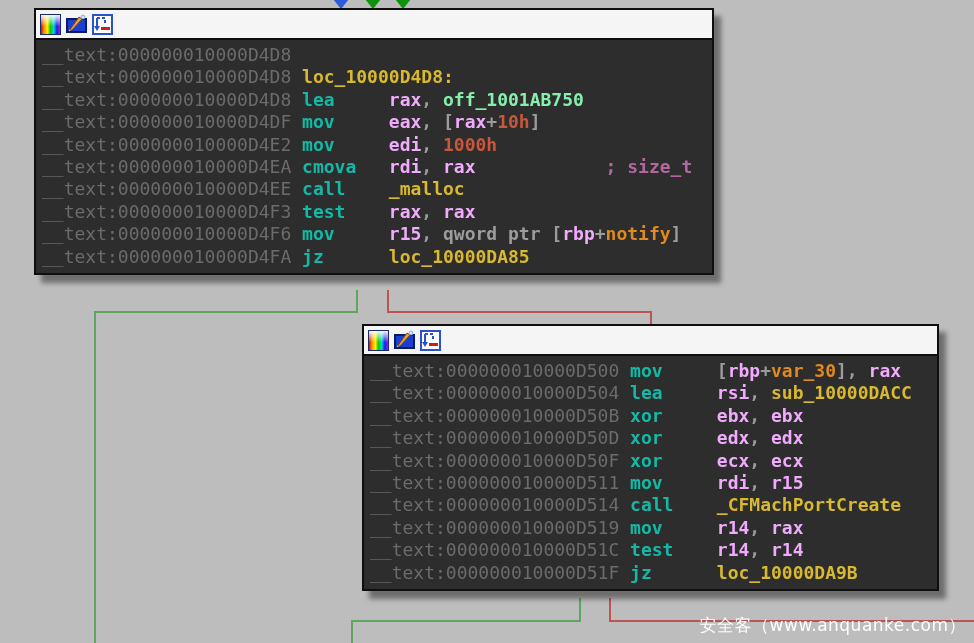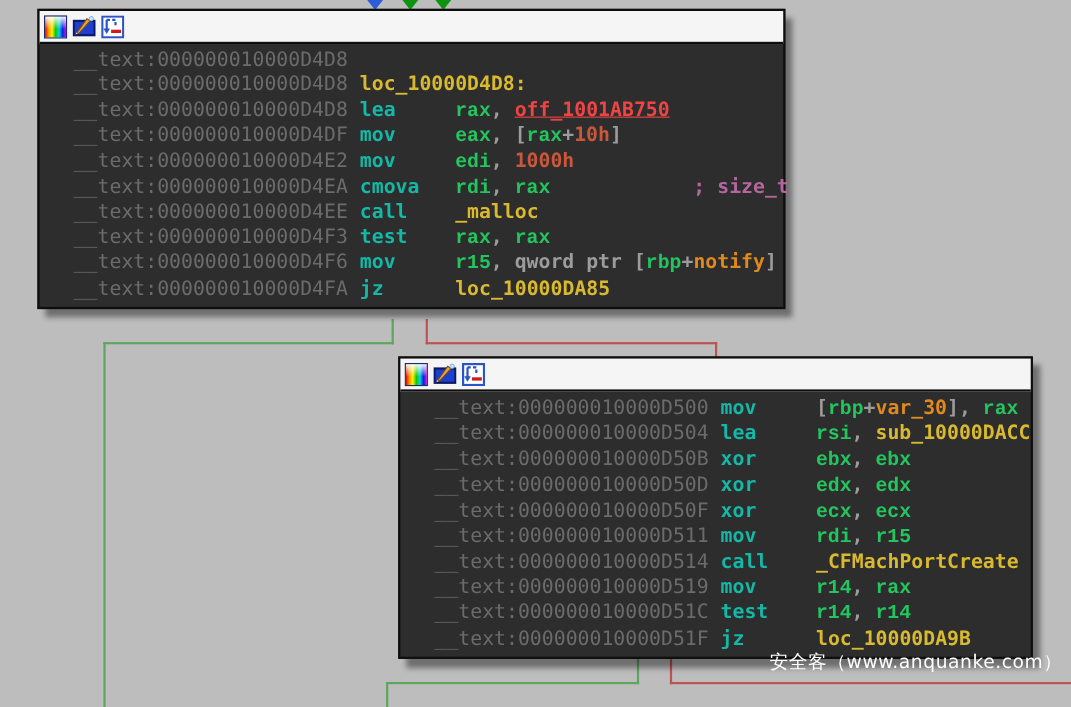--- a/index.html
+++ b/index.html
@@ -28,50 +28,50 @@
     padding-left:4px;
   }
   .tbtn{width:21px;height:21px;padding:0;border:none;background:none;cursor:pointer;display:block;}
   .icon-gradient{
     width:21px;height:21px;
     border:1px solid #1a2a6e;box-sizing:border-box;
     background:
       linear-gradient(to bottom, rgba(255,255,255,0.95), rgba(255,255,255,0) 60%),
       linear-gradient(to right,#e90000,#ff9900,#fff200,#14c400,#00d9d9,#0027e9,#e400e4);
   }
-  .code{padding:4px 4px 5px 6px;margin-left:25px;}
+  .code{padding:4px 4px 5px 6px;}
   .asm-line{
     white-space:pre;
     font-size:18px;line-height:22.4px;
     font-weight:700;
     letter-spacing:0;
   }
   .c-addr{color:#6b6b6b;font-weight:400;}
   .c-mnem{color:#14b8a6;}
-  .c-reg{color:#22c55e;font-family:Liberation Mono, monospace;}
+  .c-reg{color:#f0abfc;}
   .c-num{color:#c8573b;}
   .c-name{color:#d8b92f;}
-  .c-off{color:#ef4444;text-decoration:underline;}
+  .c-off{color:#86efac;}
   .c-svar{color:#e0891f;text-align:right;}
   .c-pun{color:#9c9c9c;}
   .c-cmt{color:#b4679f;}
   
   .seg{position:absolute;z-index:1;}
   .green{background:#5fa55f;}
   .red{background:#bd5454;}
   .arrow-down{
     position:absolute;z-index:1;
     width:0;height:0;
     border-left:8px solid transparent;
     border-right:8px solid transparent;
   }
   
   .watermark{
     position:absolute;z-index:3;
-    right:8px;top:590px;
+    right:8px;top:614px;
     color:#fdfdfd;
     font-family:"DejaVu Sans", sans-serif;
     font-size:17px;
     letter-spacing:0.5px;
   }
 </style>
 </head>
 <body>
 
 <div class="canvas">

